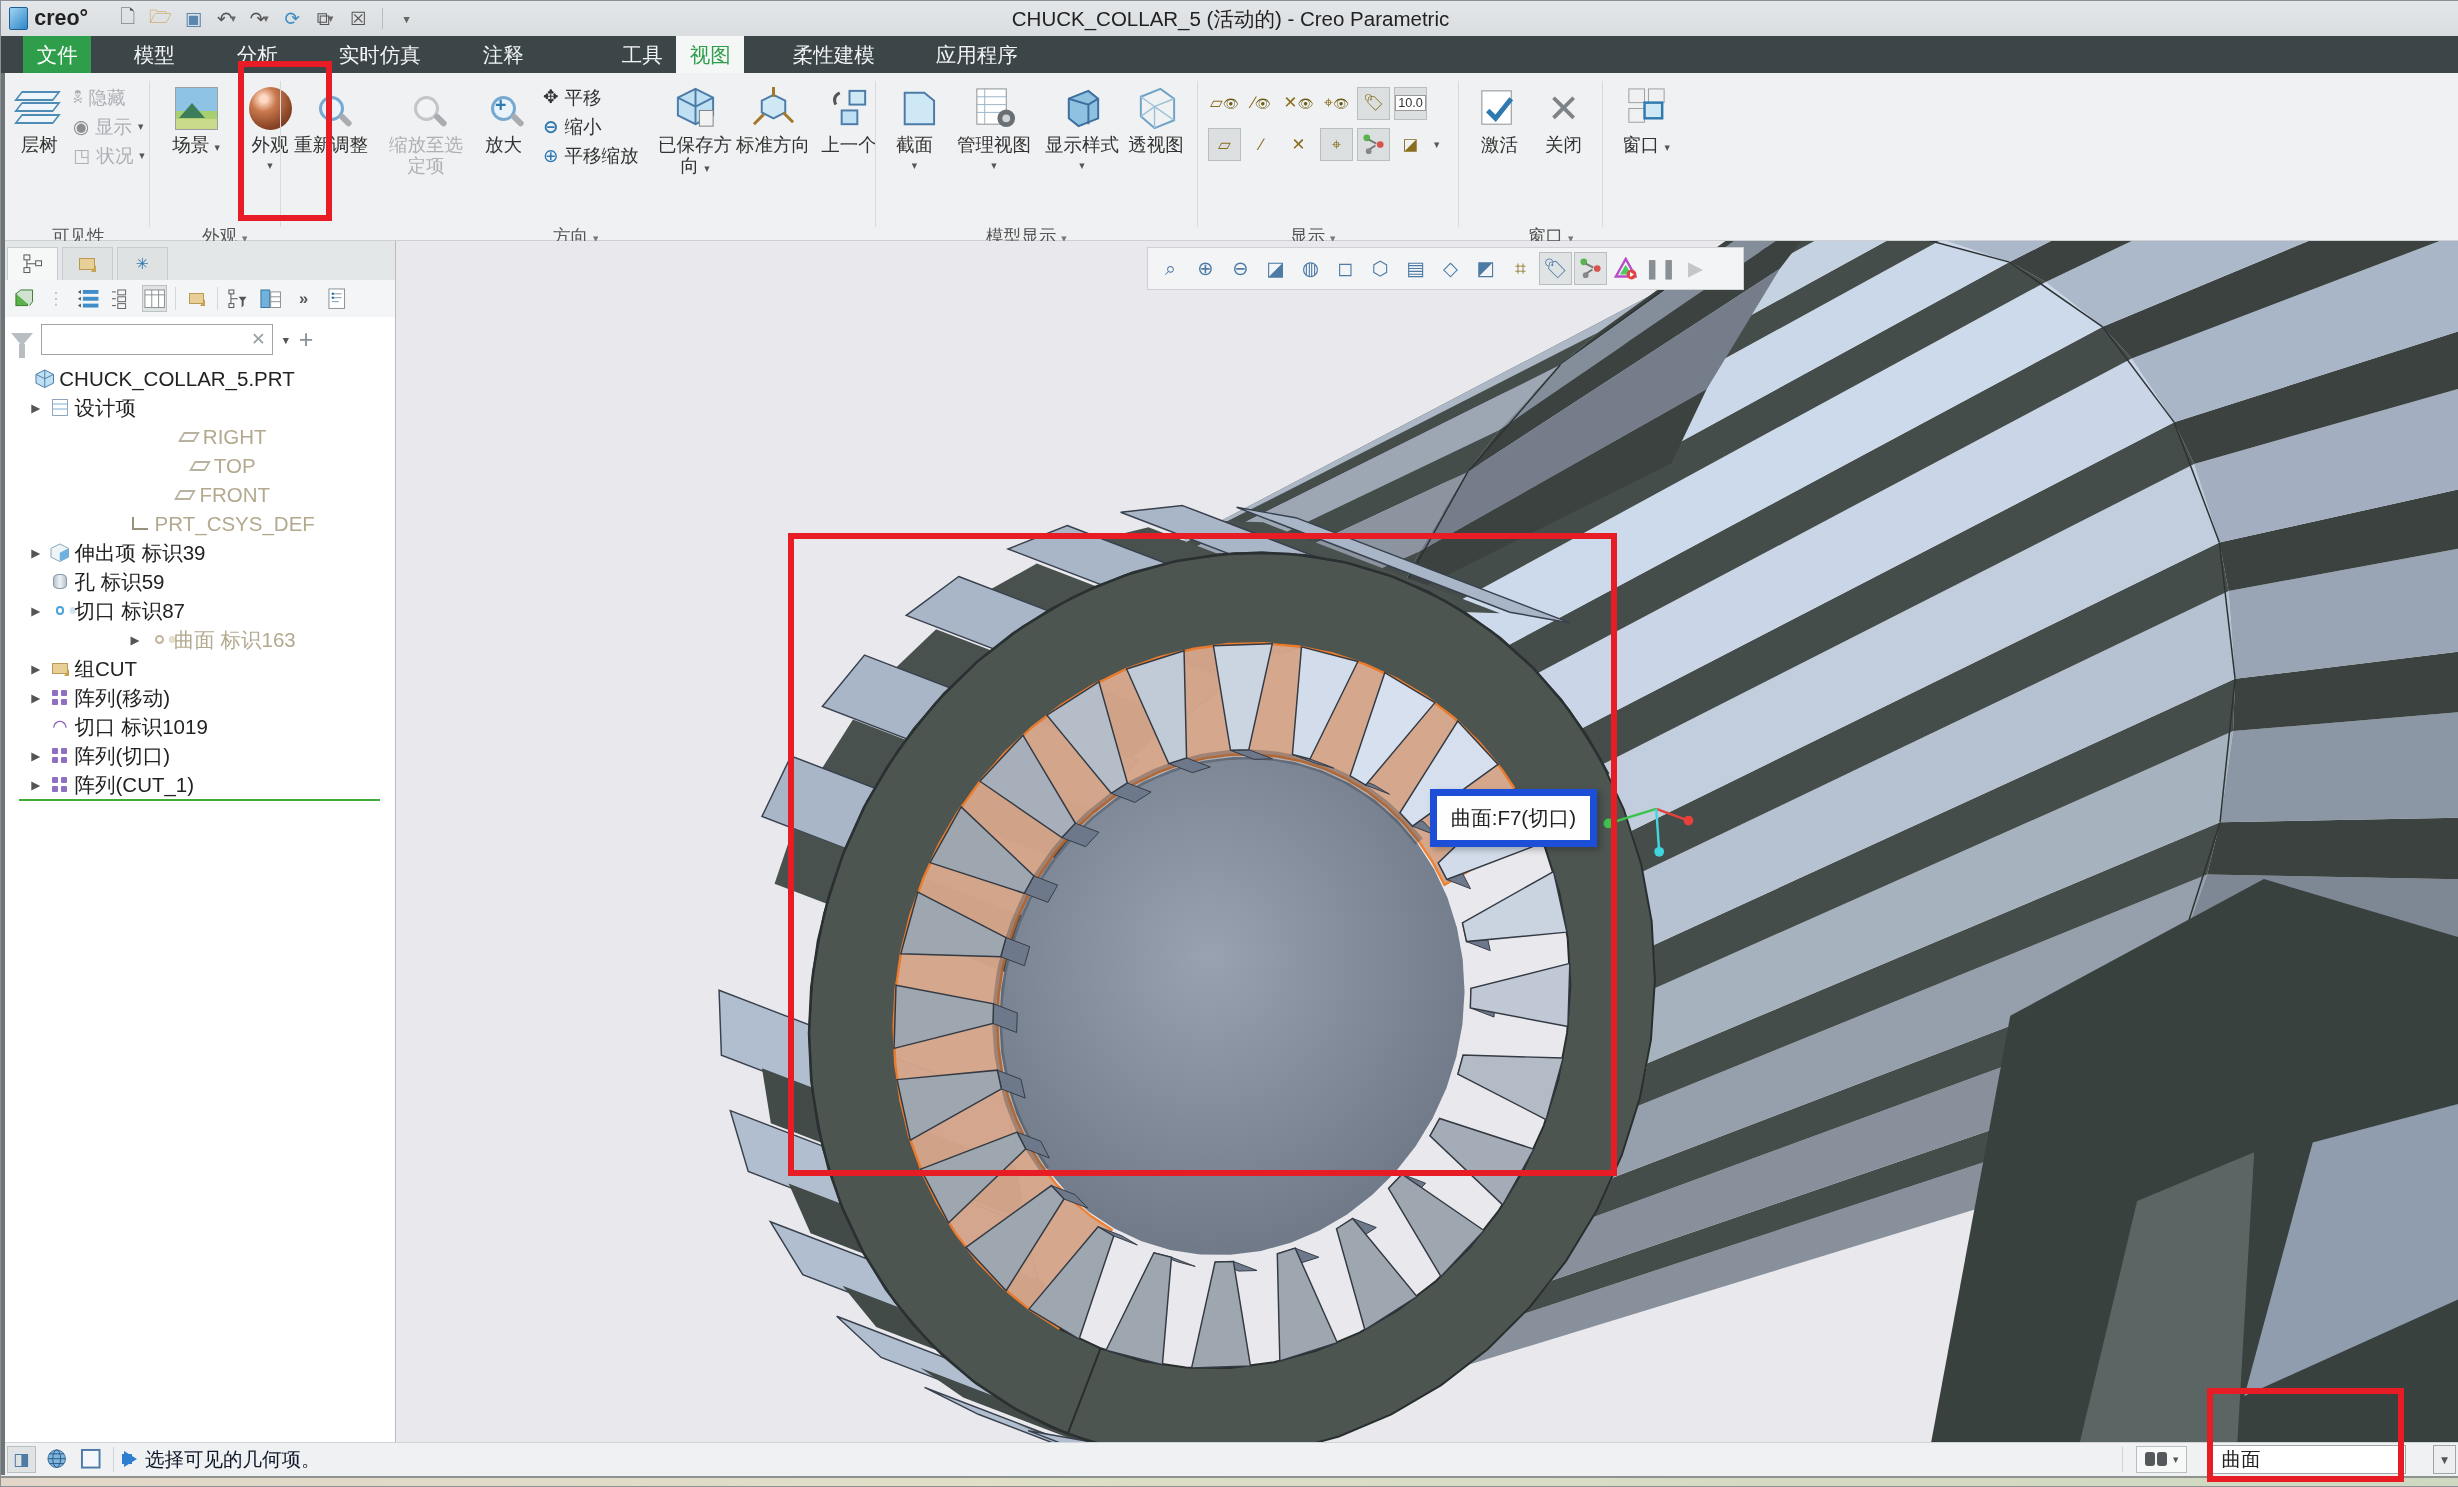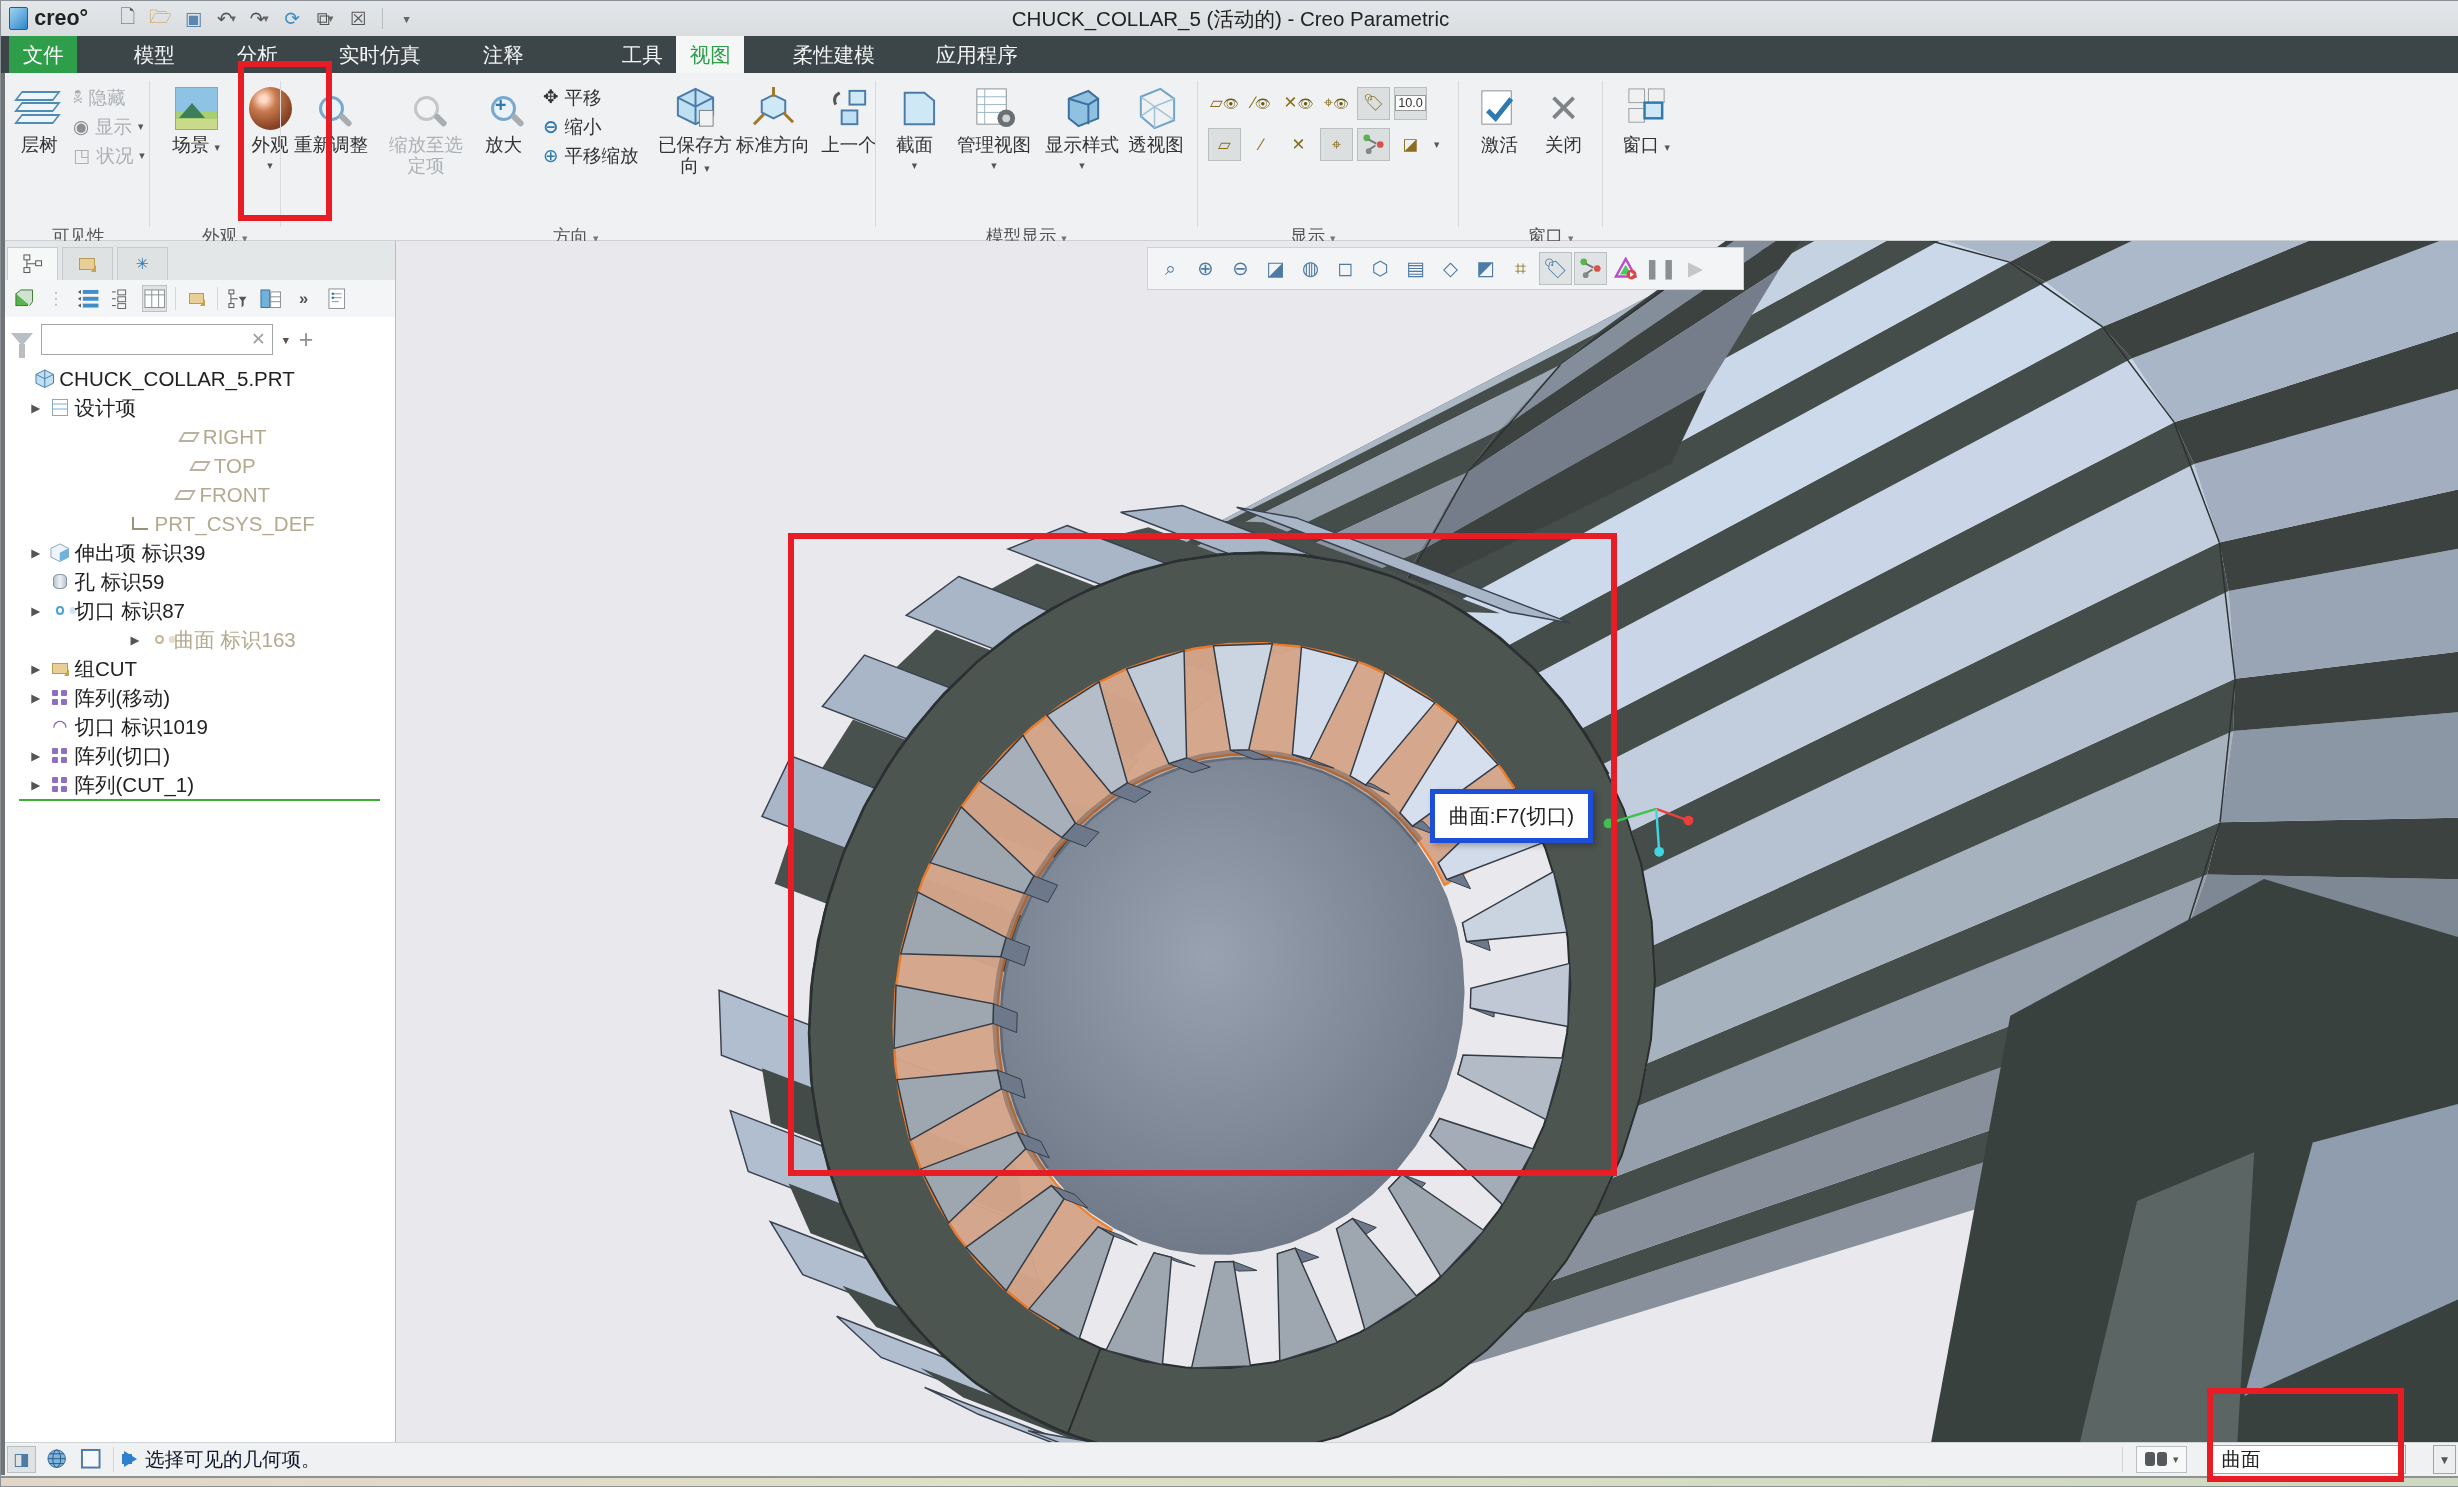--- a/index.html
+++ b/index.html
@@ -93,21 +93,21 @@
   .tgroup:after{content:"";position:absolute;right:-2px;bottom:-2.9px;border-left:5.9px solid transparent;border-bottom:7.8px solid #c8a24e;}
   .thole{width:13.7px;height:15.6px;background:linear-gradient(90deg,#b9c4cf,#eef2f5,#b9c4cf);border:1px solid #8797a5;border-radius:45%/28%;}
 
   
   #gfx{left:395px;top:240px;width:2064px;height:1202px;background:#e9e9ed;overflow:hidden;}
   #model-svg{position:absolute;left:0;top:0;}
   #gfxtoolbar{position:absolute;left:751px;top:5.9px;width:597px;height:43px;background:#f3f4f5;border:1px solid #cdd1d4;display:flex;align-items:center;gap:2px;padding:0 5.9px;z-index:5;}
   .gbtn{width:33px;height:33px;display:flex;align-items:center;justify-content:center;font-size:19.5px;color:#4e7ba6;border:1px solid transparent;}
   .gbtn.pressed{background:#e0e3e4;border:1px solid #b9bec1;}
   .gbtn.disabled{color:#c3c7ca;}
-  #tooltip{position:absolute;left:1034px;top:548px;background:#fefefe;border:5px solid #1d4ed8;box-shadow:2.9px 2.9px 5.9px rgba(0,0,0,.25);font-size:20.5px;color:#222;padding:7.8px 13.7px;white-space:nowrap;z-index:6;}
+  #tooltip{position:absolute;left:1034px;top:548px;background:#fefefe;border:7px solid #1d4ed8;box-shadow:2.9px 2.9px 5.9px rgba(0,0,0,.25);font-size:20.5px;color:#222;padding:7.8px 13.7px;white-space:nowrap;z-index:6;}
 
   
   #statusbar{left:0;top:1441px;width:2459px;height:33px;background:#f0f1f2;border-top:1px solid #cfd3d5;display:flex;align-items:center;}
   .sbtn{width:29px;height:27px;display:flex;align-items:center;justify-content:center;font-size:17.6px;color:#4e7ba6;margin-left:5.9px;border:1px solid transparent;}
   .sbtn.pressed{background:#e0e3e4;border:1px solid #b9bec1;}
   .ssep{width:1px;height:25px;background:#cfd3d5;margin:0 7.8px;}
   #smsg{display:flex;align-items:center;gap:7.8px;font-size:19.5px;color:#0f172a;}
   .barrow{width:0;height:0;border-top:8.8px solid transparent;border-bottom:8.8px solid transparent;border-left:13.7px solid #2f7fd0;}
   .barrow-stem{width:9.8px;height:9.8px;background:#2f7fd0;margin-right:-7.8px;}
   #srt{margin-left:auto;display:flex;align-items:center;height:100%;}
@@ -143,21 +143,21 @@
       <span class="qbtn">☒</span>
       <span class="qsep"></span>
       <span class="qbtn">
           <span class="qdd">▼</span>
         </span>
     </div>
     <div id="wintitle">CHUCK_COLLAR_5 (活动的) - Creo Parametric</div>
   </div>
 
   <div id="tabbar" class="abs">
-    <span class="tab file" style="left:8px">文件</span>
+    <span class="tab file" style="left:22px">文件</span>
     <span class="tab" style="left:119px">模型</span>
     <span class="tab" style="left:222px">分析</span>
     <span class="tab" style="left:324px">实时仿真</span>
     <span class="tab" style="left:468px">注释</span>
     <span class="tab" style="left:607px">工具</span>
     <span class="tab active" style="left:675px">视图</span>
     <span class="tab" style="left:778px">柔性建模</span>
     <span class="tab" style="left:921px">应用程序</span>
   </div>
 

